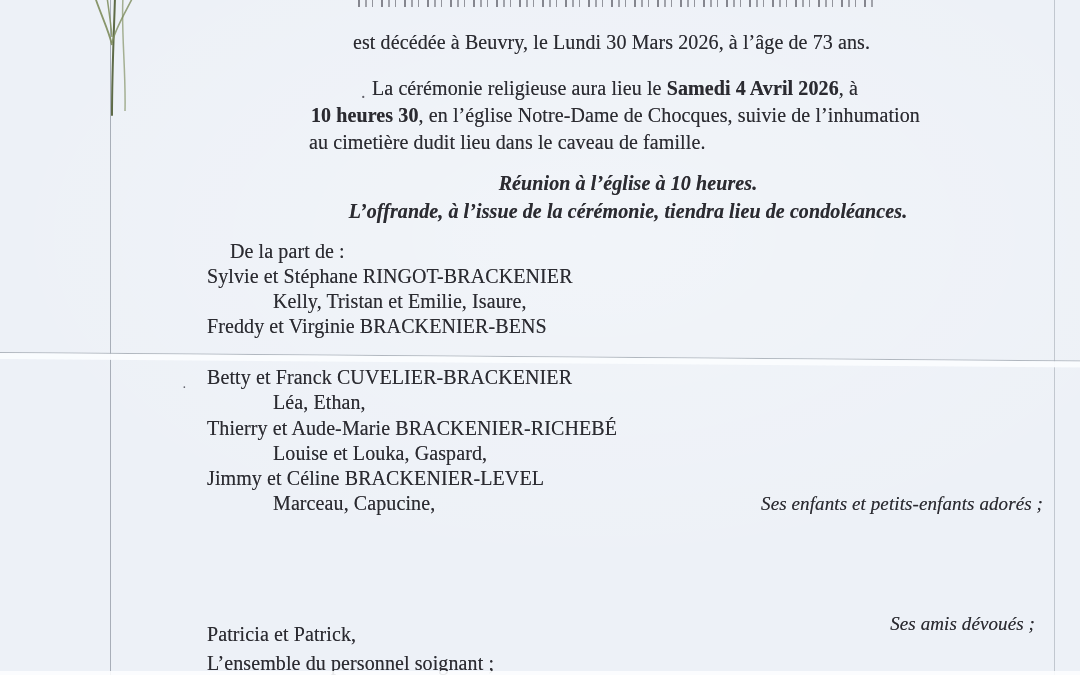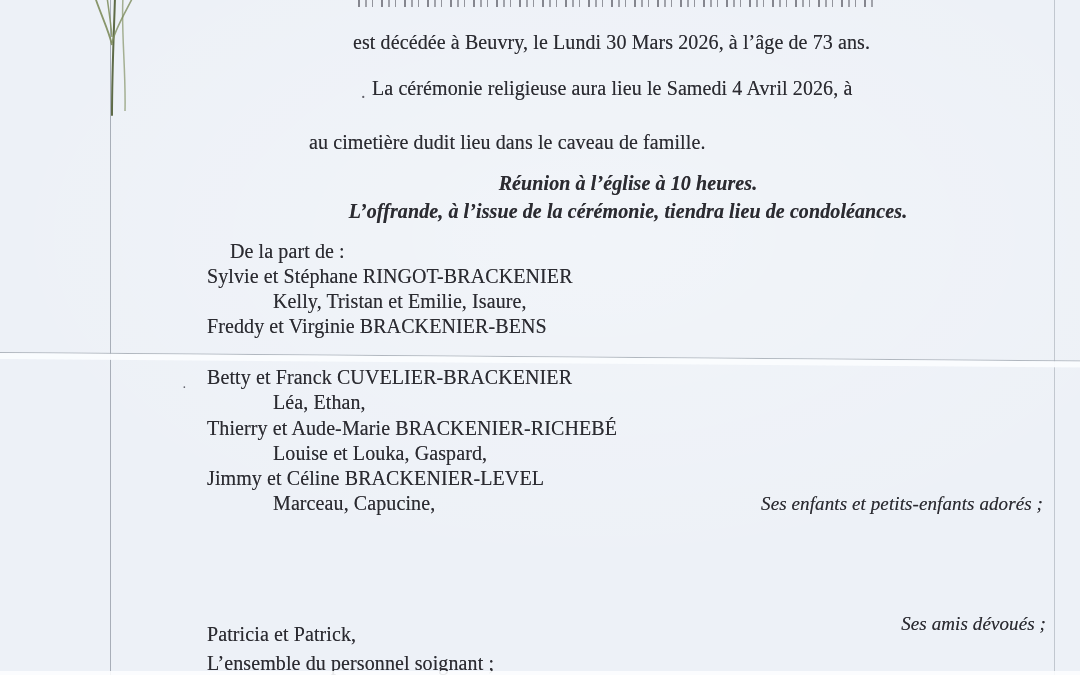--- a/index.html
+++ b/index.html
@@ -18,21 +18,21 @@
     color: #2b2b31;
   }
   .txt {
     position: absolute;
     font-size: 20px;
     line-height: 23px;
     white-space: nowrap;
     letter-spacing: 0.1px;
     text-shadow: 0 0 0.5px rgba(43,43,49,0.55);
   }
-  .b  { font-weight: normal; }
+  .b  { font-weight: bold; }
   .bi { font-weight: bold; font-style: italic; }
   .it { font-style: italic; font-size: 19px; }
   .center-block { left: 150px; width: 956px; text-align: center; }
   .right-attr { text-align: right; }
 
   
   .vline {
     position: absolute; top: 0; bottom: 0; width: 1px;
   }
   .vline-left  { left: 110px; background: rgba(122,130,141,0.60); }
@@ -84,20 +84,23 @@
   </svg>
 
   <div class="cropped-line"></div>
 
   <div class="txt" style="left:353px; top:31px;">est décédée à Beuvry, le Lundi 30 Mars 2026, à l’âge de 73 ans.</div>
 
   <div class="artifact" style="left:361px; top:82px;">.</div>
   <div class="txt" style="left:372px; top:77px;">
     <span>La cérémonie religieuse aura lieu le </span><span class="b">Samedi 4 Avril 2026</span><span>, à</span>
   </div>
+  <div class="txt" style="left:311px; top:104px;">
+    <span class="b">10 heures 30</span><span>, en l’église Notre-Dame de Chocques, suivie de l’inhumation</span>
+  </div>
   <div class="txt" style="left:309px; top:131px;">au cimetière dudit lieu dans le caveau de famille.</div>
 
   <div class="txt bi center-block" style="top:172px;">Réunion à l’église à 10 heures.</div>
   <div class="txt bi center-block" style="top:200px;">L’offrande, à l’issue de la cérémonie, tiendra lieu de condoléances.</div>
 
   <div class="txt" style="left:207px; top:240px;margin-left:23px;">De la part de :</div>
 
   <div class="txt" style="left:207px; top:265px;">Sylvie et Stéphane RINGOT-BRACKENIER</div>
   <div class="txt" style="left:273px; top:290px;">Kelly, Tristan et Emilie, Isaure,</div>
   <div class="txt" style="left:207px; top:315px;">Freddy et Virginie BRACKENIER-BENS</div>
@@ -105,17 +108,17 @@
   <div class="txt" style="left:207px; top:366px;">Betty et Franck CUVELIER-BRACKENIER</div>
   <div class="txt" style="left:273px; top:391px;">Léa, Ethan,</div>
   <div class="txt" style="left:273px; top:442px;">Louise et Louka, Gaspard,</div>
   <div class="txt" style="left:207px; top:417px;">Thierry et Aude-Marie BRACKENIER-RICHEBÉ</div>
   <div class="txt" style="left:207px; top:467px;">Jimmy et Céline BRACKENIER-LEVEL</div>
   <div class="txt" style="left:273px; top:492px;">Marceau, Capucine,</div>
 
   <div class="txt it right-attr" style="right:37px; top:492px;">Ses enfants et petits-enfants adorés ;</div>
 
   <div class="txt" style="left:207px; top:612px;margin-top:11px;">Patricia et Patrick,</div>
-  <div class="txt it right-attr" style="right:34px; top:612px;text-align:right;">Ses amis dévoués ;</div>
+  <div class="txt it right-attr" style="right:45px; top:612px;text-align:right;">Ses amis dévoués ;</div>
   <div class="txt" style="left:207px; top:652px;">L’ensemble du personnel soignant ;</div>
 
   <div class="bottom-strip"></div>
 </div>
 
 </body></html>

